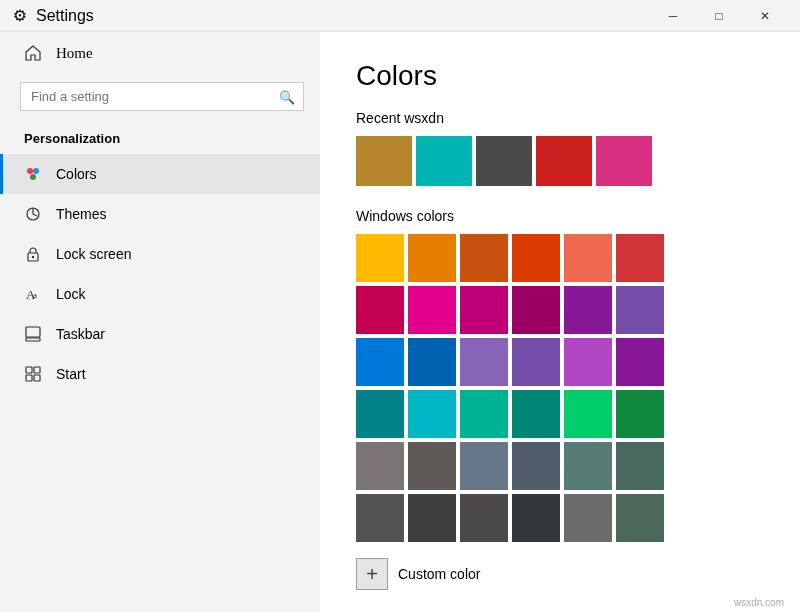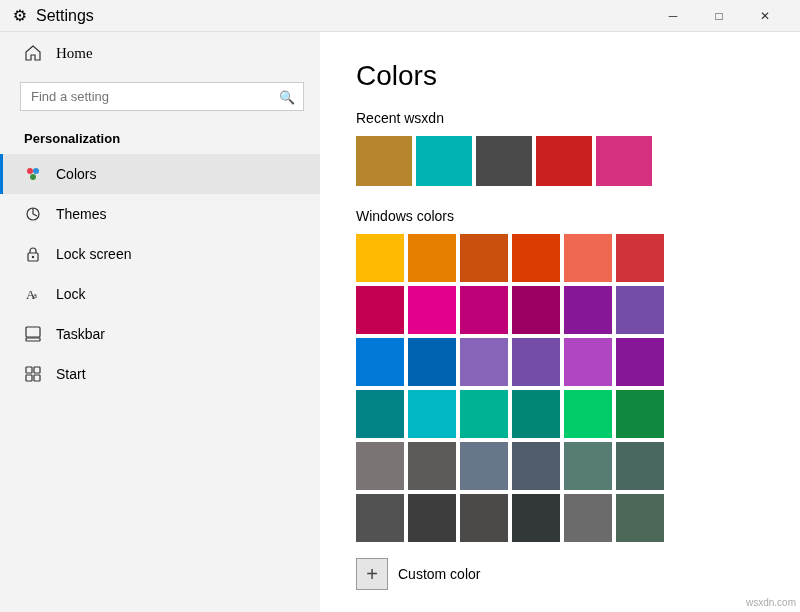--- a/index.html
+++ b/index.html
@@ -214,21 +214,21 @@
       display: flex;
       align-items: center;
       justify-content: center;
       font-size: 20px;
       color: #444;
     }
 
     .watermark {
       position: fixed;
       bottom: 4px;
-      right: 4px;
+      right: 16px;
       font-size: 10px;
       color: #aaa;
     }
   </style>
 </head>
 <body>
 
 <div class="title-bar">
   <div class="title-bar-left">
     <span class="title-icon">⚙</span>

